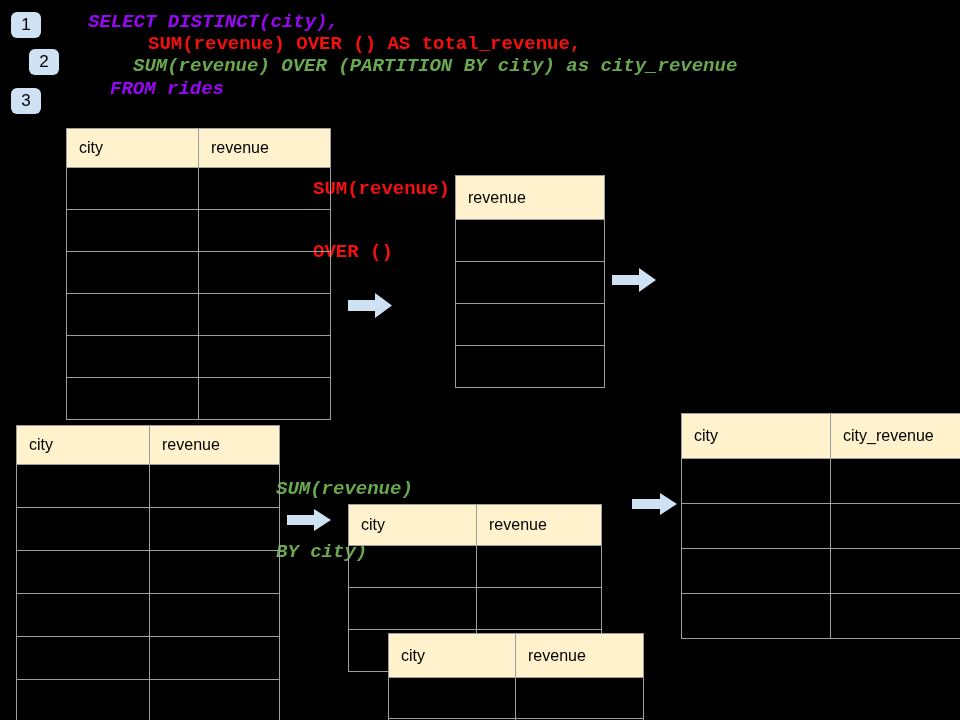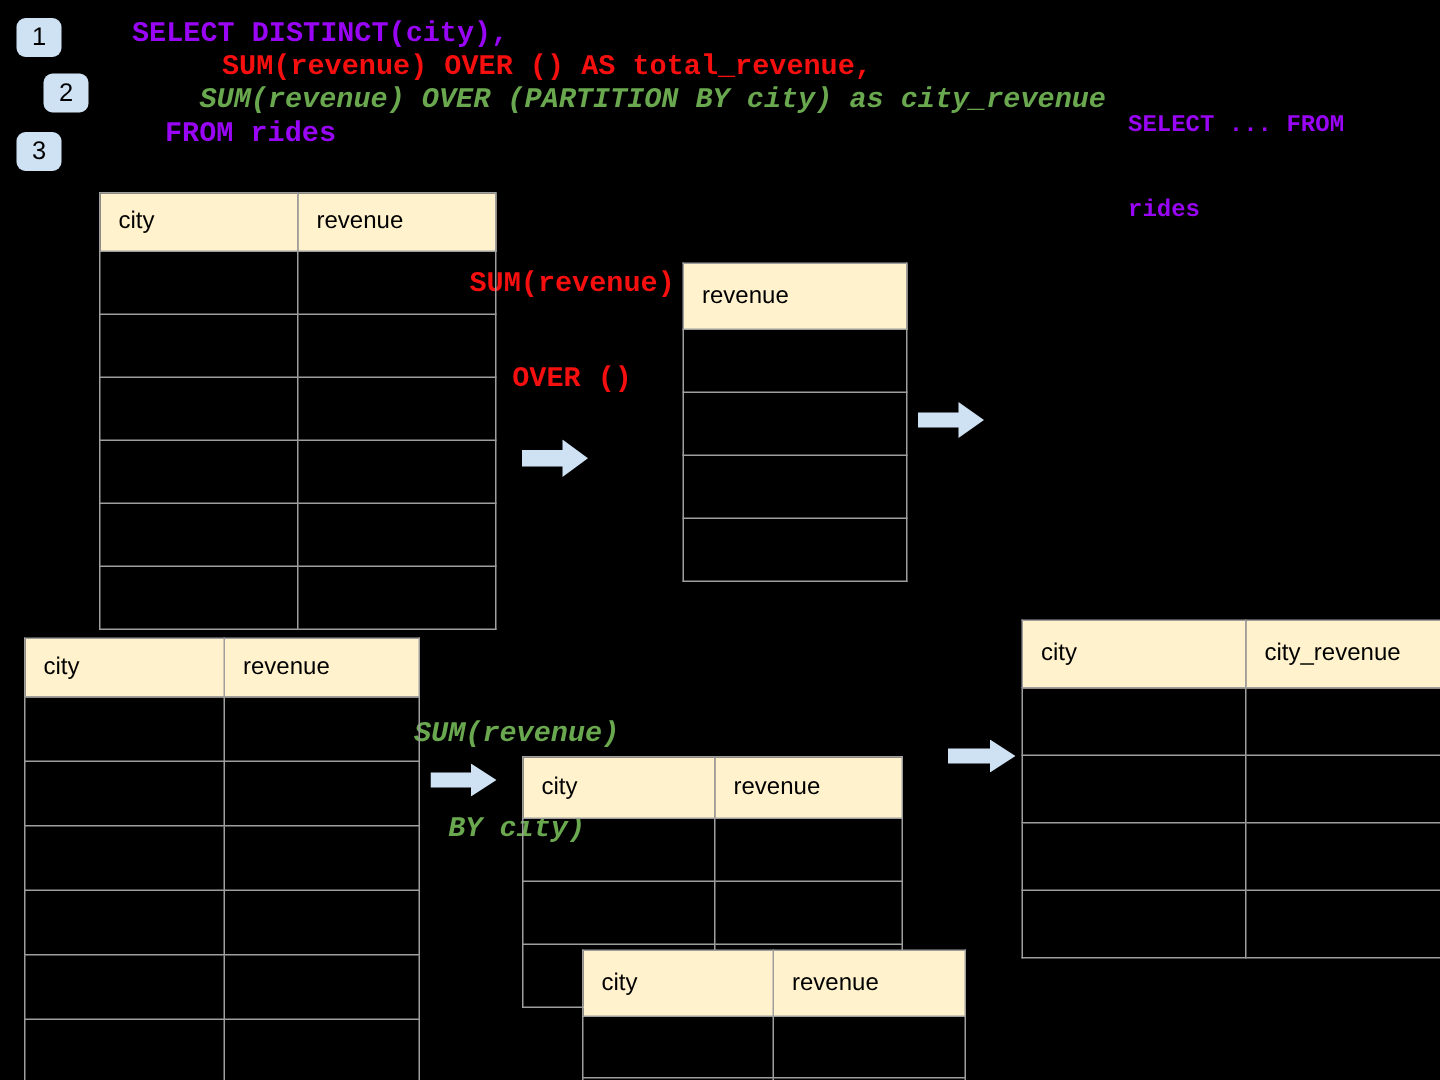--- a/index.html
+++ b/index.html
@@ -16,23 +16,23 @@
   }
   
   .code{
     position:absolute;font:bold 19px/22px "Liberation Mono",monospace;
     white-space:pre;letter-spacing:0;
   }
   .side-code{
     position:absolute;font:bold 16px/19px "Liberation Mono",monospace;white-space:pre;
   }
   .note{
-    position:absolute;font:bold 19px/21px "Liberation Mono",monospace;white-space:pre;text-align:center;
-  }
-  .purple{color:var(--code-purple,#9900FF);}
+    position:absolute;font:bold 19px/21px "Liberation Mono",monospace;white-space:pre;
+  }
+  .purple{color:var(--code-purple,#9900FF);font-style:italic;}
   .red{color:var(--code-red,#FF0000);}
   .green{color:var(--code-green,#6AA84F);font-style:italic;}
   
   .dtable{
     position:absolute;border-collapse:collapse;table-layout:fixed;z-index:1;
     background:transparent;
   }
   .dtable th{
     width:var(--c1);height:var(--hh,40px);
     background:var(--table-header-fill,#FFF2CC);
@@ -57,24 +57,20 @@
 
   <div class="badge" style="left:11px;top:12px">1</div>
   <div class="badge" style="left:29px;top:49px">2</div>
   <div class="badge" style="left:11px;top:88px">3</div>
 
   <div class="code purple" style="left:88px;top:11px">SELECT DISTINCT(city),</div>
   <div class="code red" style="left:148px;top:33px">SUM(revenue) OVER () AS total_revenue,</div>
   <div class="code green" style="left:133px;top:55px">SUM(revenue) OVER (PARTITION BY city) as city_revenue</div>
   <div class="code purple" style="left:110px;top:78px">FROM rides</div>
 
-  <div class="side-code purple" style="left:752px;top:36px">
-    <div>SELECT ... FROM</div>
-    <div>rides</div>
-  </div>
 
   <div class="note red" style="left:313px;top:137px">
     <div>SUM(revenue)</div>
     <div>OVER ()</div>
   </div>
 
   <div class="note green" style="left:276px;top:437px">
     <div>SUM(revenue)</div>
     <div>BY city)</div>
   </div>

